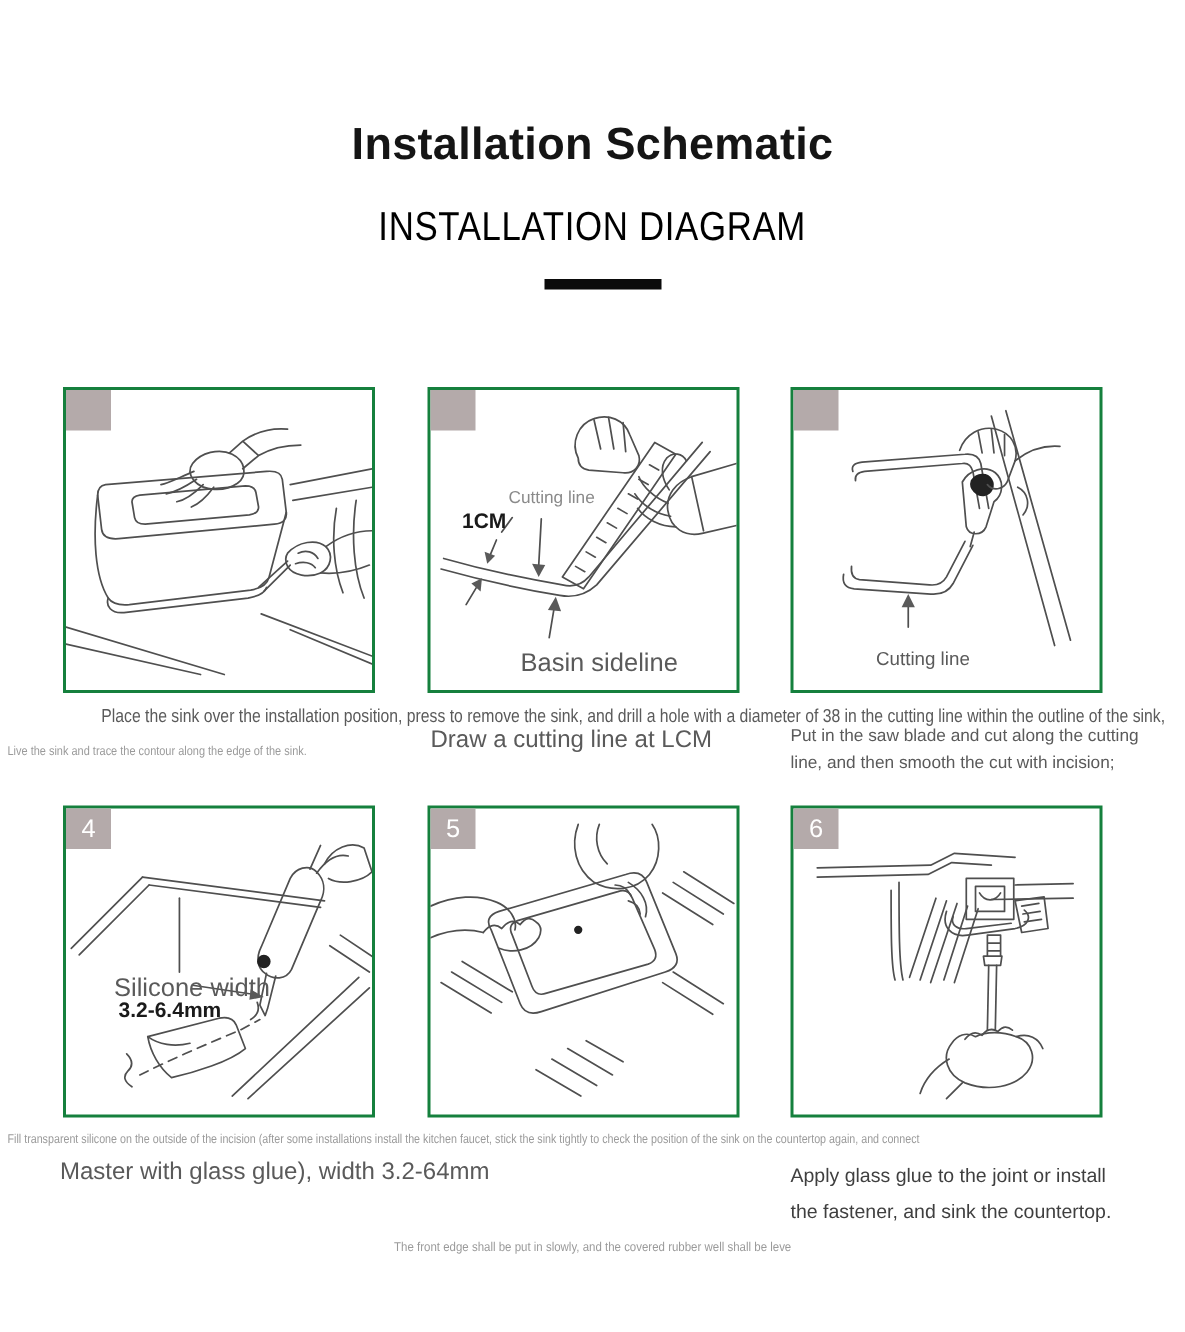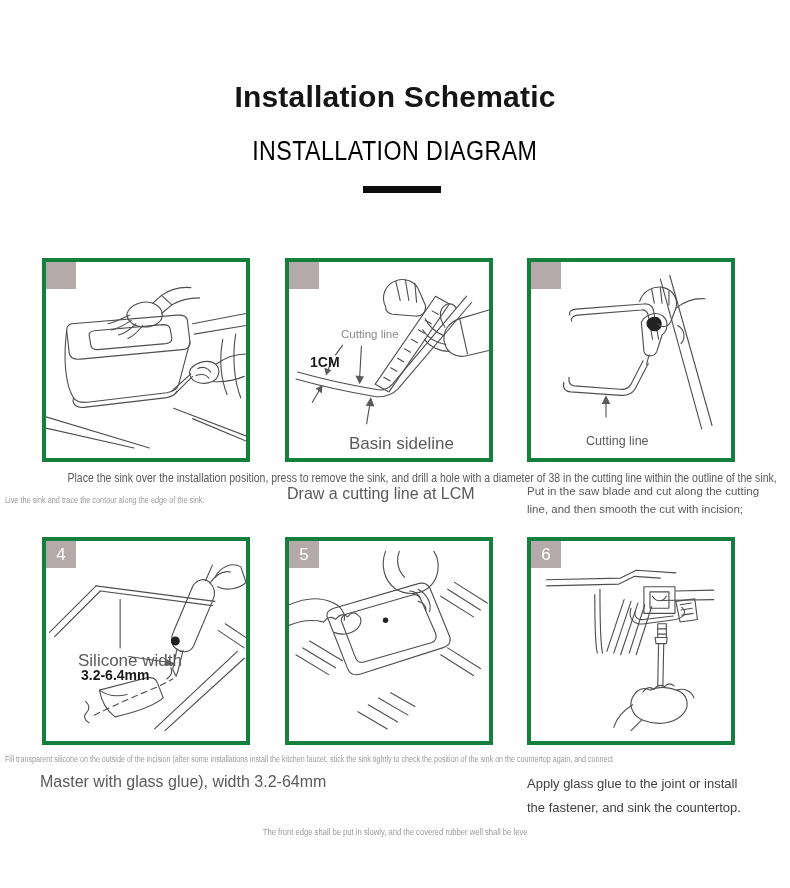--- a/index.html
+++ b/index.html
@@ -9,21 +9,21 @@
 
   
   .title { position:absolute; top:80px; left:0; width:100%; text-align:center;
            font-size:30px; font-weight:600; color:#151515; letter-spacing:0.2px; }
   .subtitle-wrap { position:absolute; top:136px; left:0; width:100%; text-align:center; }
   .subtitle { display:inline-block; font-size:27px; font-weight:400; color:#000;
               transform:scaleX(0.86); transform-origin:center; letter-spacing:0.5px; }
   .accent-bar { position:absolute; top:186px; left:363px; width:78px; height:7px; background:#0b0b0b; }
 
   
-  .panel { position:absolute; width:208px; border:4px solid #15803d; background:#fff; }
+  .panel { position:absolute; width:208px; border:2px solid #15803d; background:#fff; }
   .row1 { top:258px; height:204px; }
   .row2 { top:537px; height:208px; }
   .col1 { left:42px; } .col2 { left:285px; } .col3 { left:527px; }
   .panel svg { position:absolute; left:0; top:0; width:100%; height:100%; }
   .badge { position:absolute; left:0; top:0; width:30px; height:27px; background:#b4aaaa;
            color:#fff; font-size:17px; line-height:27px; text-align:center; z-index:2; }
 
   
   .plabel { position:absolute; z-index:3; white-space:nowrap; }
   .lbl-gray { font-size:11.5px; color:#8a8a8a; }
@@ -97,21 +97,21 @@
         <polygon class="head" points="82,130 77,120 87,121"></polygon>
       <path d="M90,176 L94,152"></path>
         <polygon class="head" points="95,145 89,155 99,156"></polygon>
       <path d="M54,96 L62,85"></path>
       <path d="M50,102 L45,114"></path>
         <polygon class="head" points="43,120 41,111 49,114"></polygon>
       <path d="M27,151 L36,136"></path>
         <polygon class="head" points="39,131 31,135 38,141"></polygon>
     </svg>
     <span class="plabel lbl-gray" style="left:52px; top:66px;">Cutting line</span>
-    <span class="plabel lbl-big" style="left:21px; top:92px;text-align:right;">1CM</span>
+    <span class="plabel lbl-big" style="left:21px; top:79px;text-align:right;">1CM</span>
     <span class="plabel lbl-mid" style="left:60px; top:172px;">Basin sideline</span>
   </div>
 
   <div class="panel row1 col3">
     <div class="badge"></div>
     <svg class="art" viewBox="0 0 232 204">
       <path d="M150,8 L198,182 M161,4 L210,178"></path>
       <path d="M45,50 Q43,44 52,43 L130,37 Q140,36 142,44 L148,78"></path>
       <path d="M47,57 Q46,51 54,50 L128,44 Q134,43 136,50 L141,78"></path>
       <path d="M38,128 Q36,138 46,139 L104,143 Q116,144 121,135 L136,106"></path>

